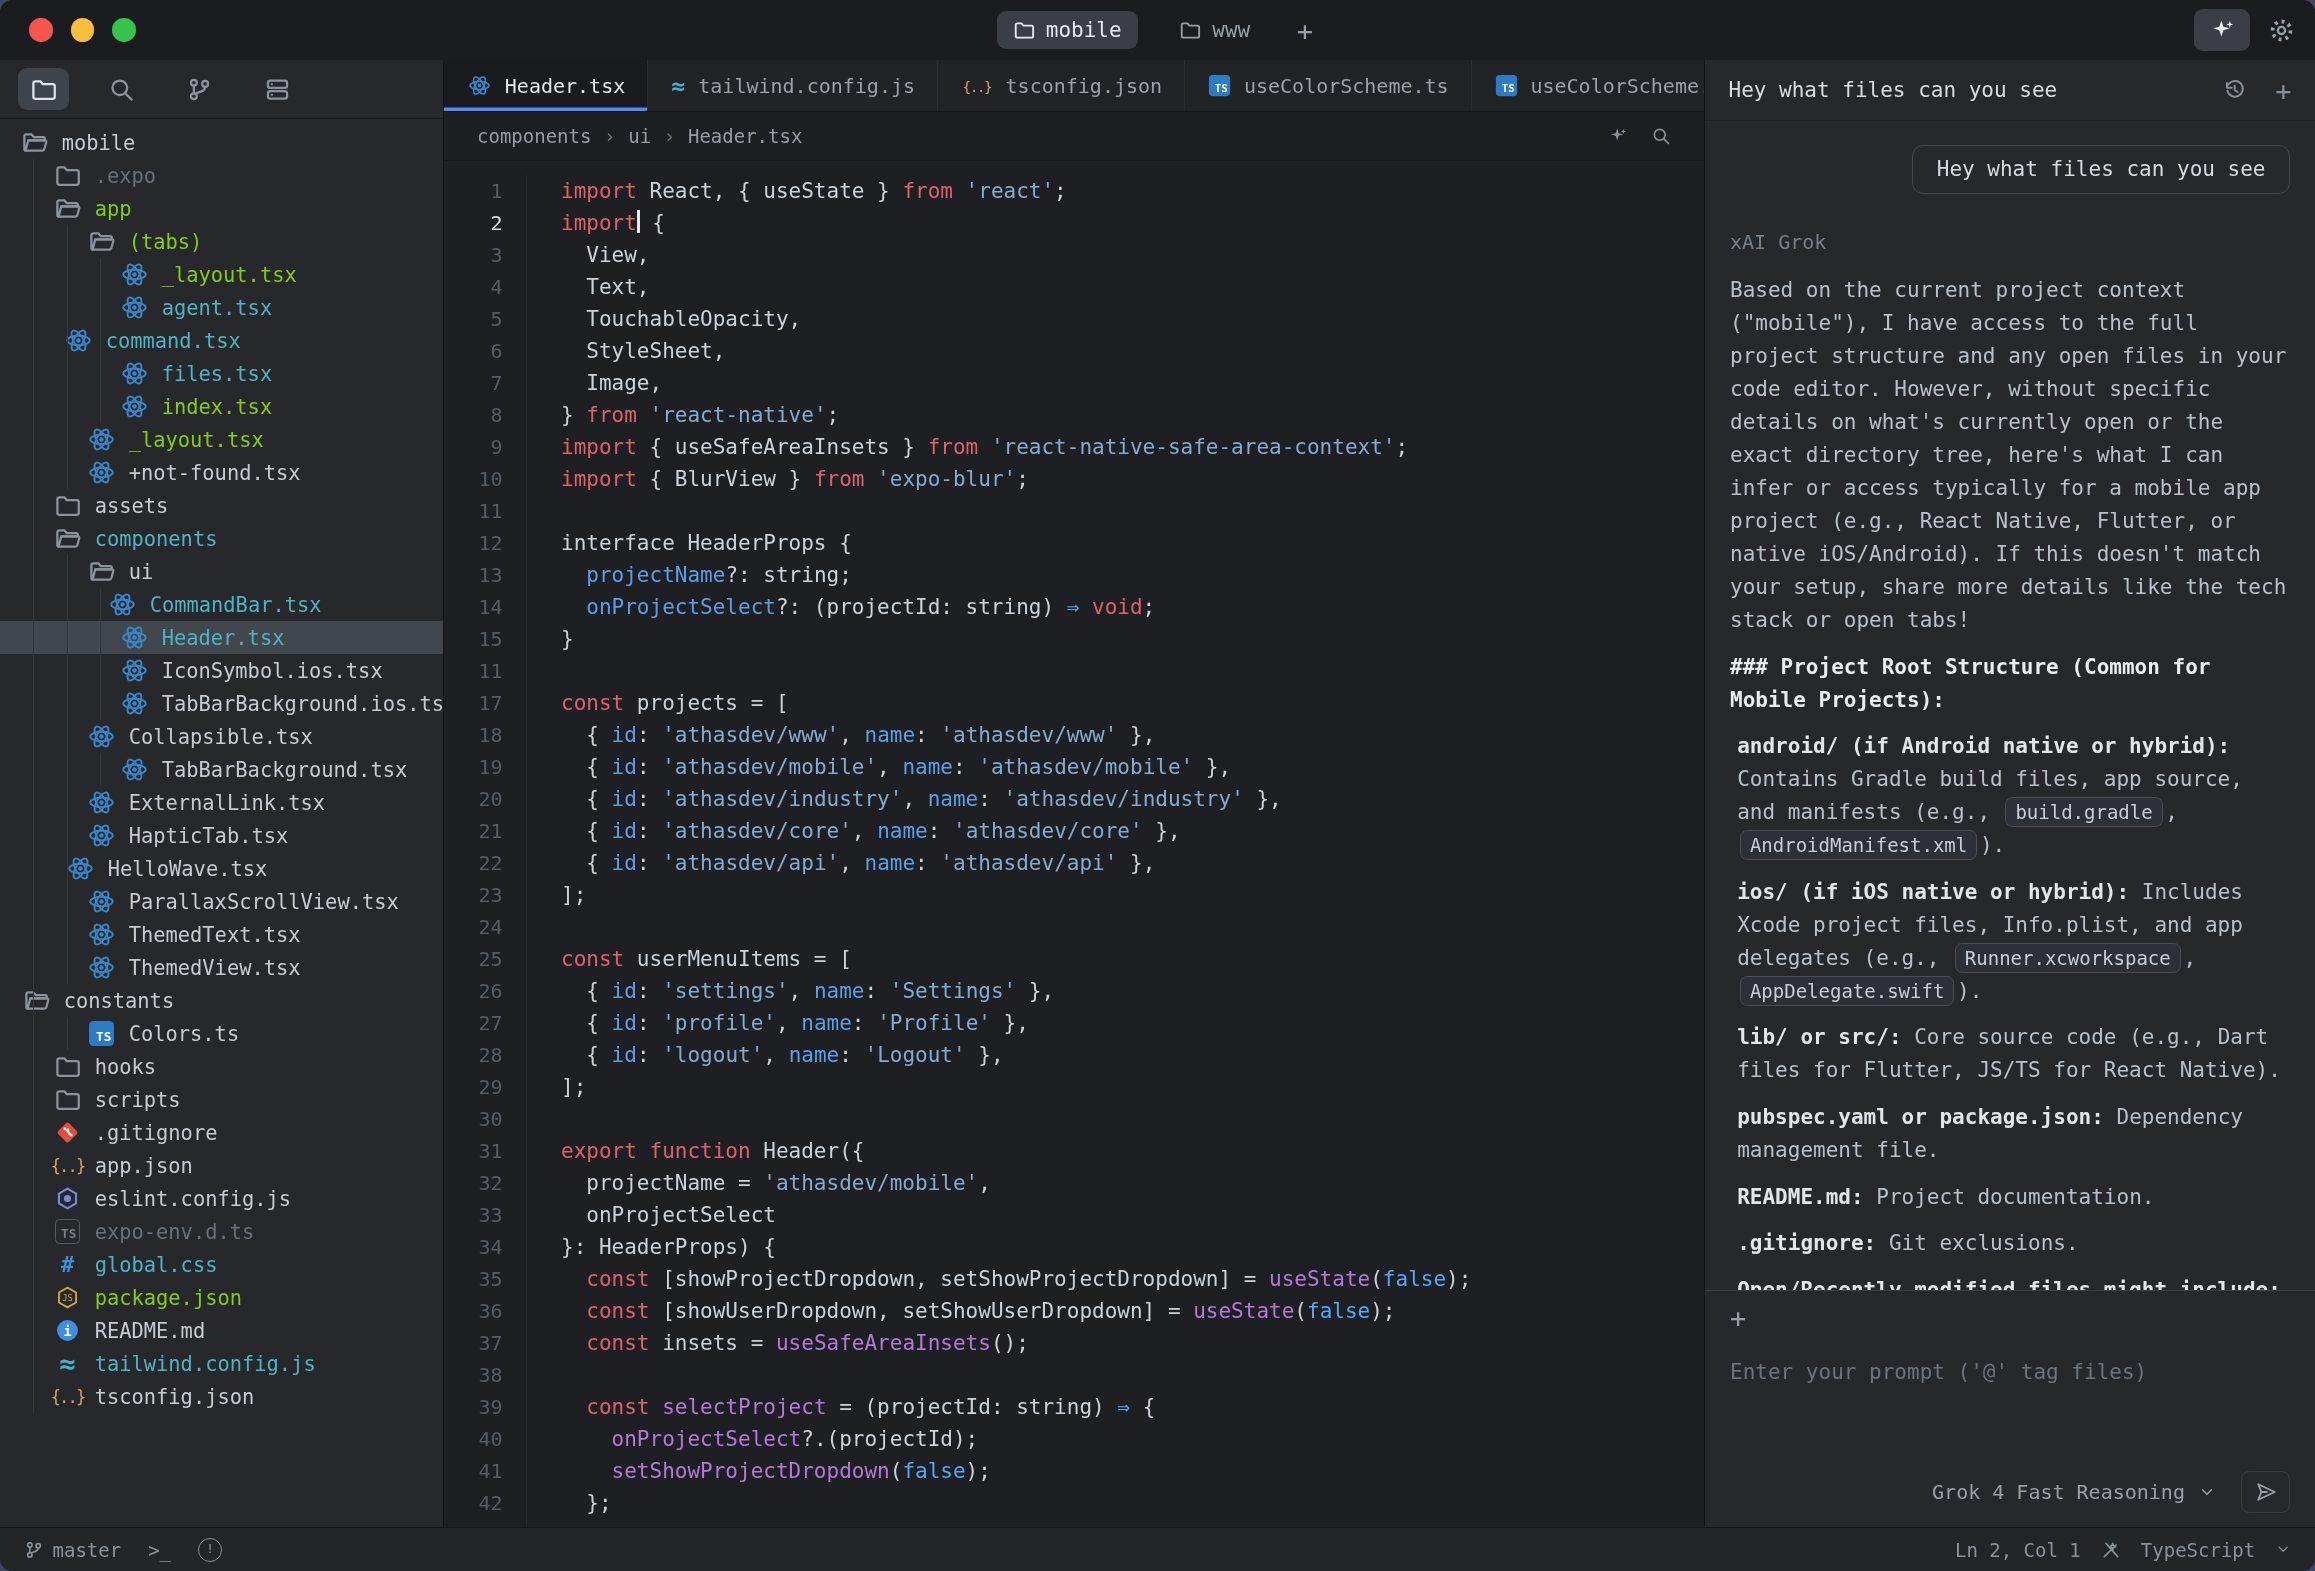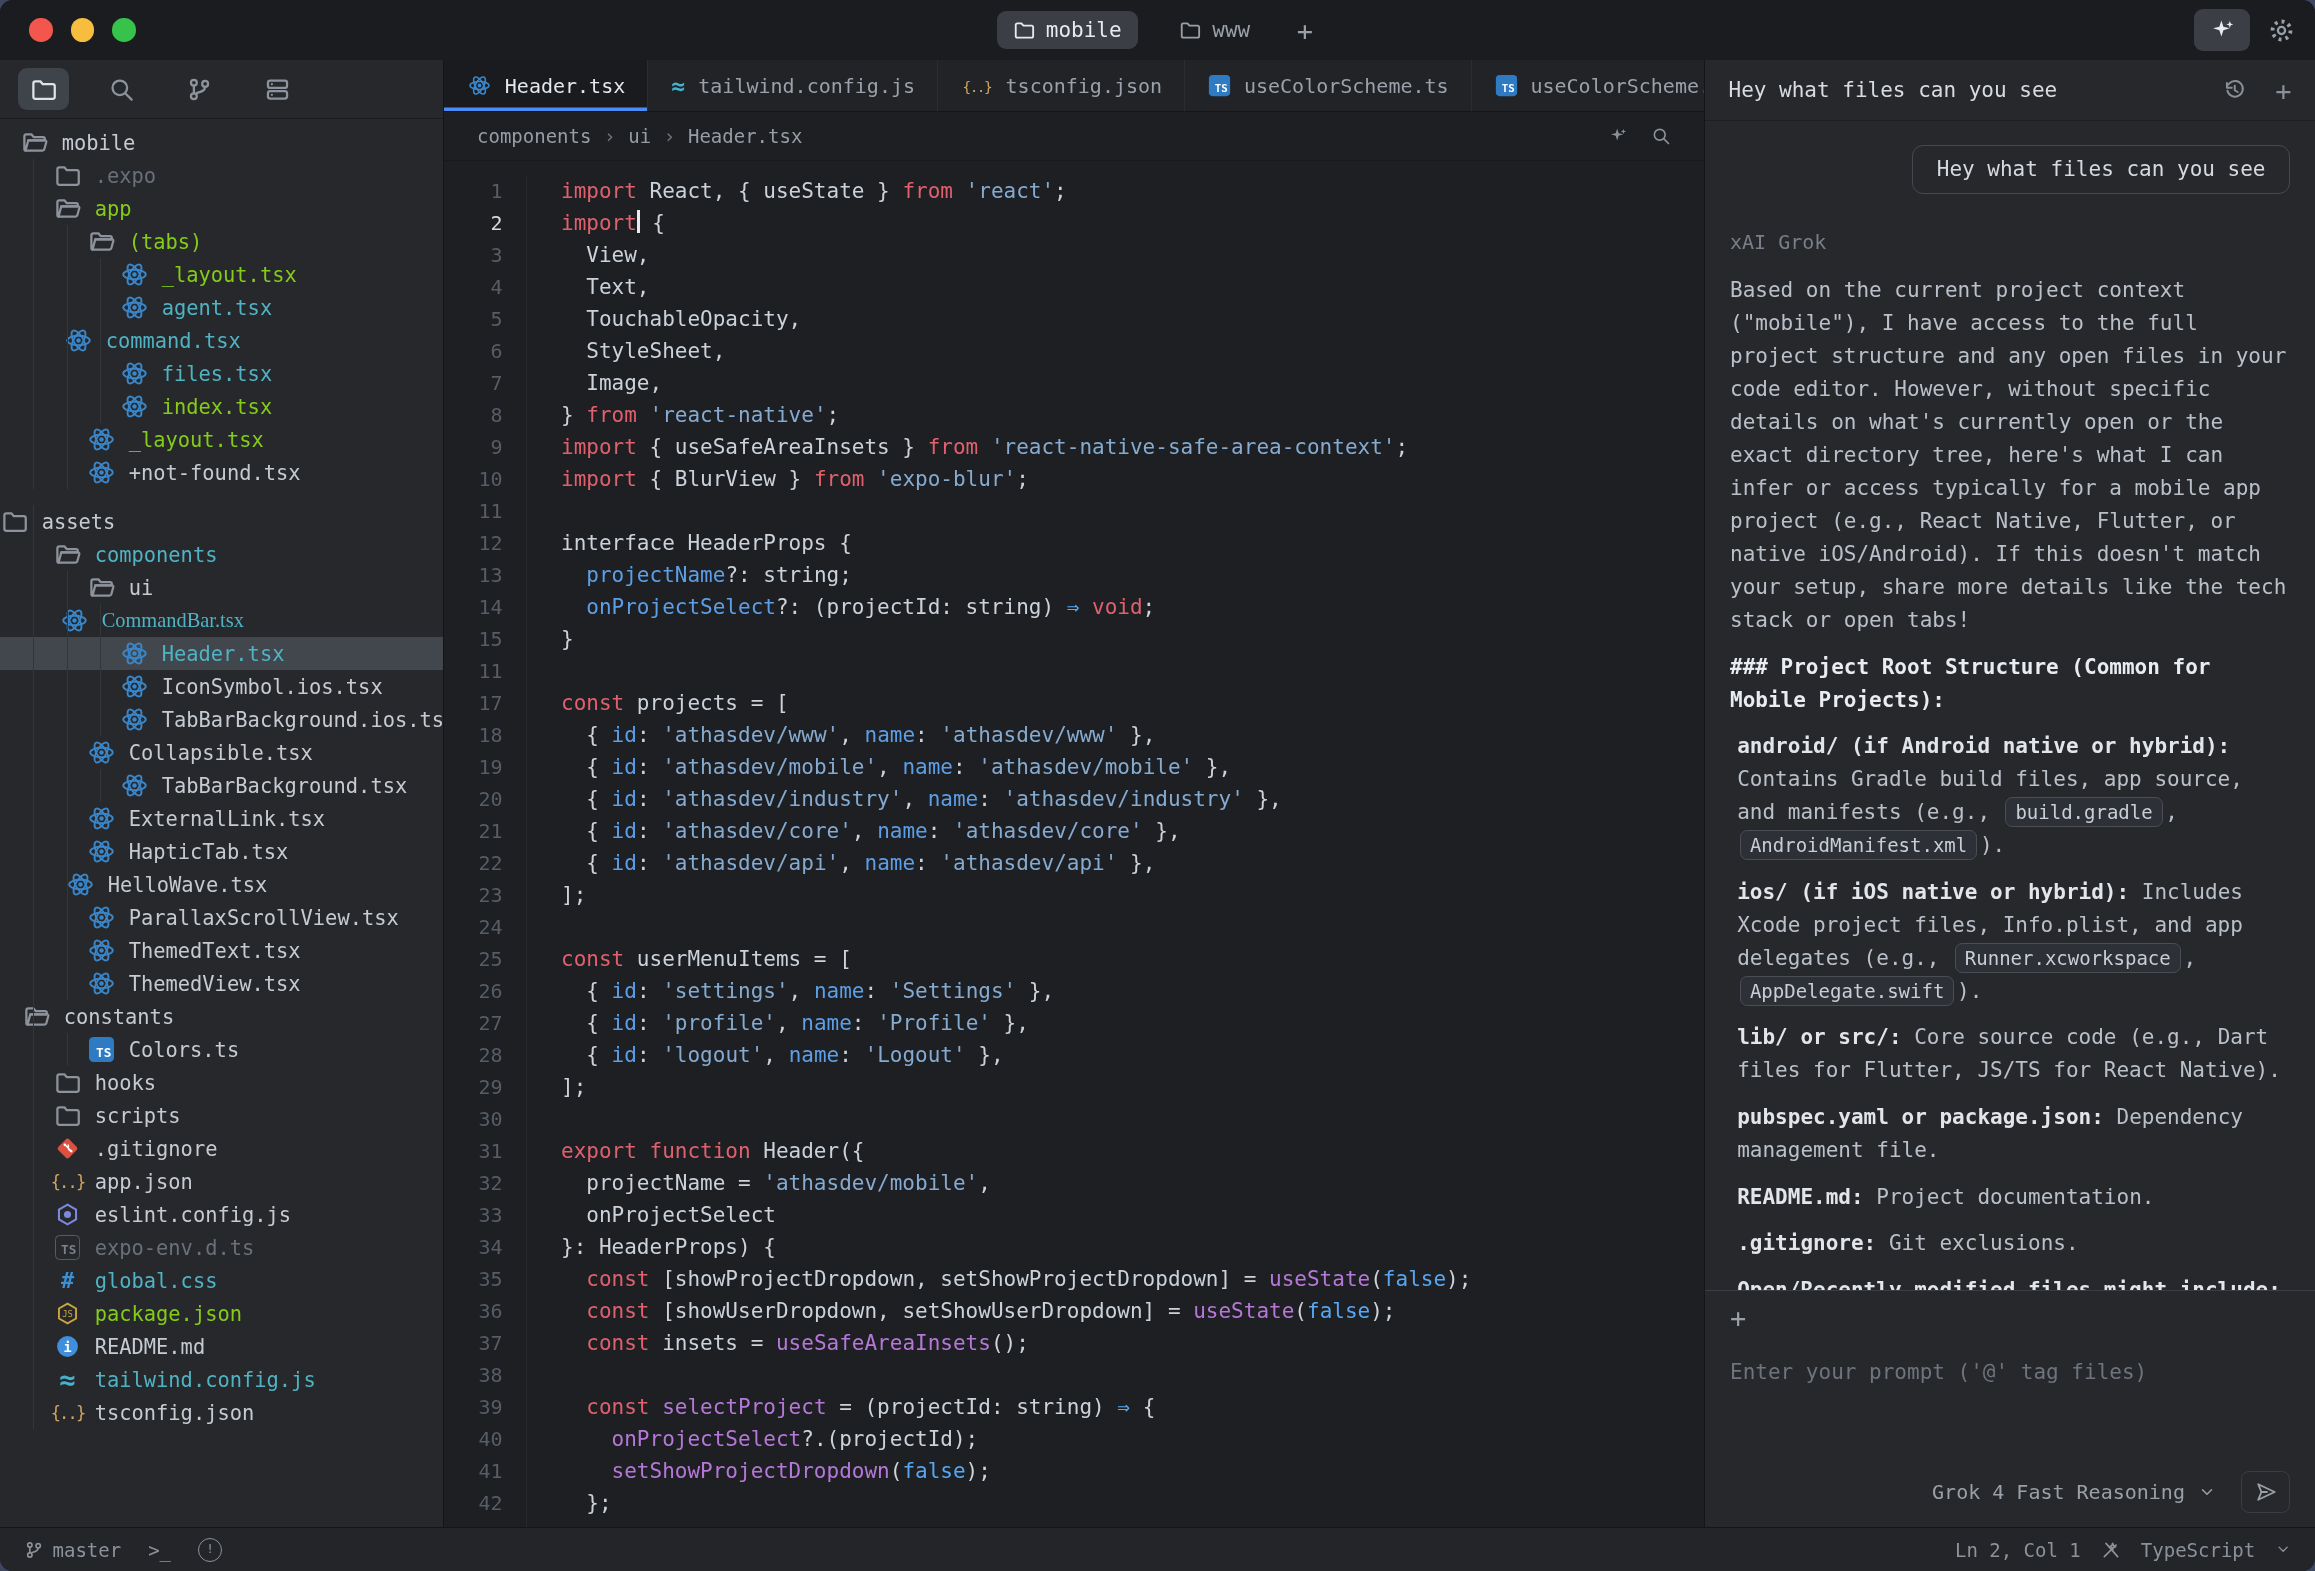--- a/index.html
+++ b/index.html
@@ -295,21 +295,21 @@
             <span class="ticon" style="color:#8d939c">
               <svg width="27" height="27" viewBox="0 0 24 24" fill="none" stroke="#3a86c8" stroke-width="1.7">
                 <ellipse cx="12" cy="12" rx="10" ry="4.2"></ellipse>
                 <ellipse cx="12" cy="12" rx="10" ry="4.2" transform="rotate(60 12 12)"></ellipse>
                 <ellipse cx="12" cy="12" rx="10" ry="4.2" transform="rotate(120 12 12)"></ellipse>
                 <circle cx="12" cy="12" r="2" fill="#3a86c8" stroke="none"></circle>
               </svg>
             </span>
             <span class="c-norm">+not-found.tsx</span>
           </div>
-          <div class="trow" style=" margin-top: 16px;">
+          <div class="trow" style="padding-left: 53px;">
             <i class="guide" style="left:33px"></i>
             <span class="ticon" style="color:#8d939c">
               <svg width="27" height="27" viewBox="0 0 24 24" fill="none" stroke="currentColor" stroke-width="2" stroke-linecap="round" stroke-linejoin="round">
                 <path d="M3 6.5c0-1 .8-1.8 1.8-1.8h4.4l2.2 2.6h8.8c1 0 1.8.8 1.8 1.8v9.4c0 1-.8 1.8-1.8 1.8H4.8c-1 0-1.8-.8-1.8-1.8z"></path>
               </svg>
             </span>
             <span class="c-norm">assets</span>
           </div>
           <div class="trow" style="padding-left: 53px;">
             <i class="guide" style="left:33px"></i>
@@ -325,21 +325,21 @@
             <i class="guide" style="left:33px"></i>
             <i class="guide" style="left:67px"></i>
             <span class="ticon" style="color:#8d939c">
               <svg width="27" height="27" viewBox="0 0 24 24" fill="none" stroke="currentColor" stroke-width="2" stroke-linecap="round" stroke-linejoin="round">
                 <path d="M3 6.5c0-1 .8-1.8 1.8-1.8h4.4l2.2 2.6h8.2c1 0 1.6.8 1.6 1.7v1H6.5L4 19.2c-.6 0-1-.7-1-1.4z"></path>
                 <path d="M6.5 10h14.8c.9 0 1.4.8 1.2 1.6l-1.7 6.2c-.2.8-.9 1.4-1.7 1.4H4"></path>
               </svg>
             </span>
             <span class="c-norm">ui</span>
           </div>
-          <div class="trow" style="padding-left: 60px; font-family: Liberation Serif, serif;">
+          <div class="trow" style="padding-left: 108px;">
             <i class="guide" style="left:33px"></i>
             <i class="guide" style="left:67px"></i>
             <i class="guide" style="left:100px"></i>
             <span class="ticon" style="color:#8d939c">
               <svg width="27" height="27" viewBox="0 0 24 24" fill="none" stroke="#3a86c8" stroke-width="1.7">
                 <ellipse cx="12" cy="12" rx="10" ry="4.2"></ellipse>
                 <ellipse cx="12" cy="12" rx="10" ry="4.2" transform="rotate(60 12 12)"></ellipse>
                 <ellipse cx="12" cy="12" rx="10" ry="4.2" transform="rotate(120 12 12)"></ellipse>
                 <circle cx="12" cy="12" r="2" fill="#3a86c8" stroke="none"></circle>
               </svg>

